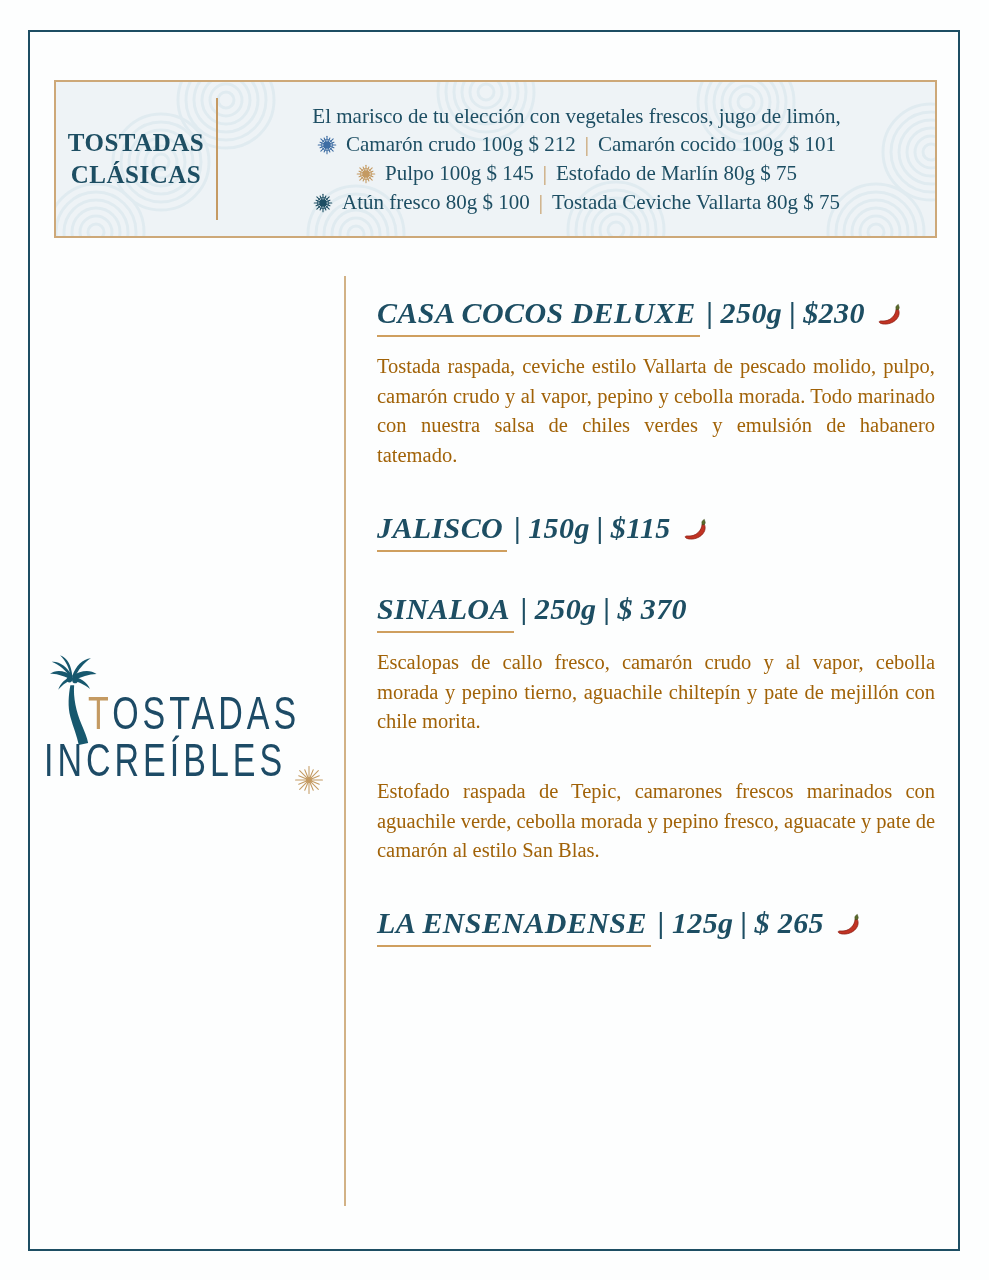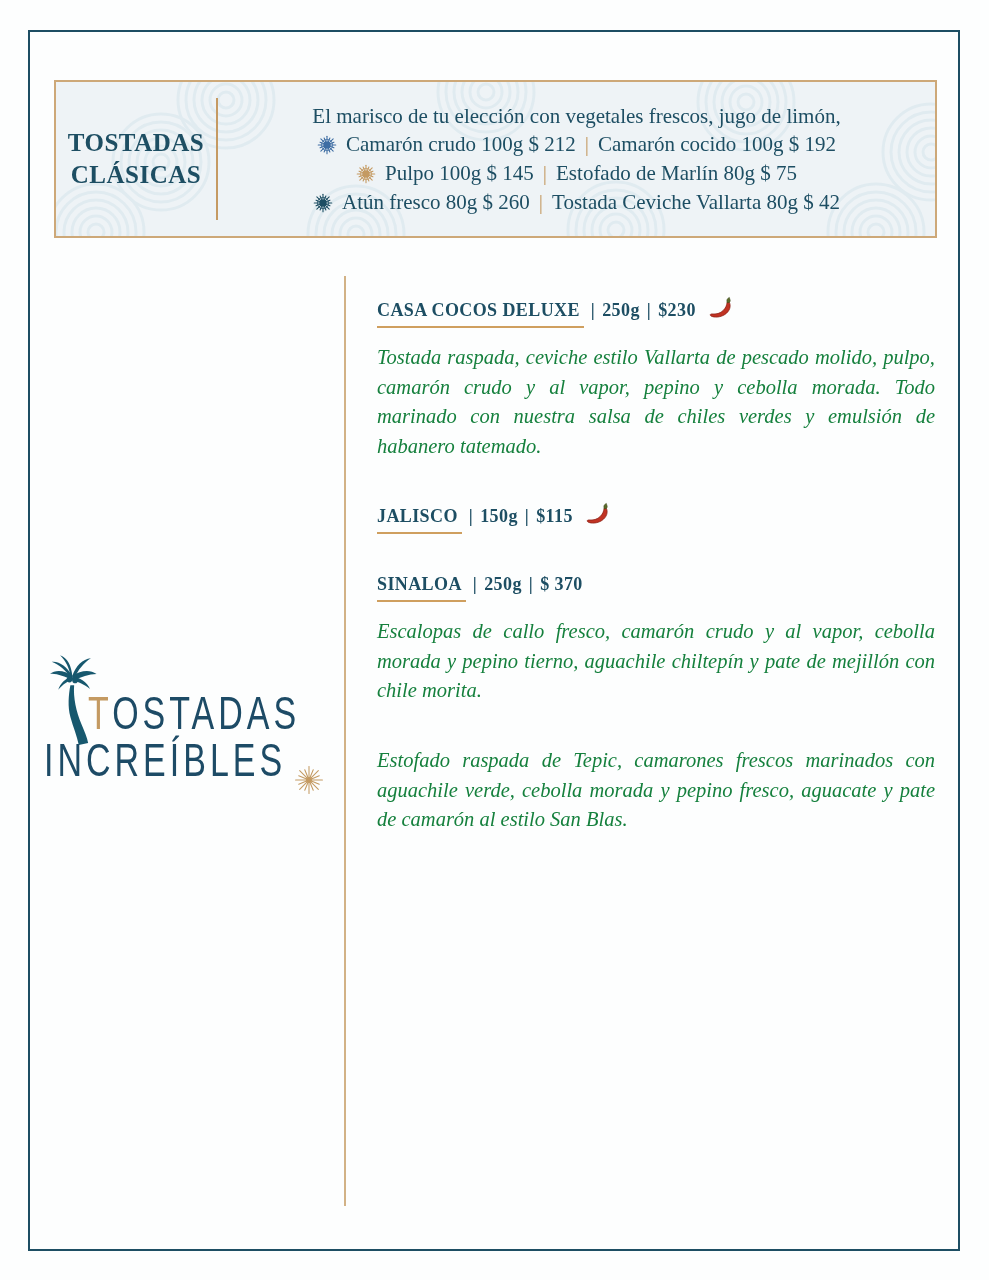--- a/index.html
+++ b/index.html
@@ -44,26 +44,26 @@
     white-space:nowrap;
   }
   .logo-line1{left:46px;top:39px;}
   .logo-line2{left:2px;top:86px;}
   .logo-initial{color:#c49a62;}
   .logo-star{position:absolute;left:253px;top:118px;}
   
   .v-divider{position:absolute;left:344px;top:276px;width:2px;height:930px;background:#d2b286;}
   .menu{position:absolute;left:377px;top:296px;width:558px;}
   .menu-item{margin-bottom:40px;}
-  .item-title{font-size:18px;font-weight:bold;letter-spacing:.4px;margin-bottom:15px;white-space:nowrap;}
+  .item-title{font-size:30px;font-weight:bold;letter-spacing:.4px;margin-bottom:15px;white-space:nowrap;font-style:italic;}
   .item-name{display:inline-block;border-bottom:2px solid #cf9f5f;padding:0 4px 5px 0;}
   .title-pipe{margin:0 7px;}
   .chilis{margin-left:8px;white-space:nowrap;}
   .chilis svg{vertical-align:-3px;margin-left:3px;}
-  .item-desc{font-size:20.5px;line-height:1.45;color:#15803d;text-align:justify;font-style:italic;}
+  .item-desc{font-size:20.5px;line-height:1.45;color:#a16207;text-align:justify;}
 </style>
 </head>
 <body>
 
 <div class="frame"></div>
 
 <div class="header-box">
   <svg class="waves" width="879" height="154" aria-hidden="true">
     <defs>
       <g id="swirl" fill="none" stroke="#d6e5ec" stroke-width="3">
@@ -102,21 +102,21 @@
         <line x1="1.5" y1="12" x2="22.5" y2="12"></line>
         <line x1="4.6" y1="4.6" x2="19.4" y2="19.4"></line>
         <line x1="4.6" y1="19.4" x2="19.4" y2="4.6"></line>
         <line x1="12" y1="3" x2="12" y2="21" transform="rotate(22.5 12 12)"></line>
         <line x1="12" y1="3" x2="12" y2="21" transform="rotate(67.5 12 12)"></line>
         <line x1="12" y1="3" x2="12" y2="21" transform="rotate(-22.5 12 12)"></line>
         <line x1="12" y1="3" x2="12" y2="21" transform="rotate(-67.5 12 12)"></line>
       </g>
       <circle cx="12" cy="12" r="4.2" fill="currentColor"></circle>
       <circle cx="12" cy="12" r="6.8" fill="none" stroke="currentColor" stroke-width="0.9"></circle>
-    </svg><span>Camarón crudo 100g  $ 212</span><span class="gold-pipe">|</span><span>Camarón cocido 100g  $ 192</span>
+    </svg><span>Camarón crudo 100g  $ 212</span><span class="gold-pipe">|</span><span>Camarón cocido 100g  $ 101</span>
   </div>
         <div class="hb-option">
     <svg class="urchin urchin-gold" width="20" height="20" viewBox="0 0 24 24" aria-hidden="true">
       <g stroke="currentColor" stroke-width="1.3" stroke-linecap="round">
         <line x1="12" y1="1.5" x2="12" y2="22.5"></line>
         <line x1="1.5" y1="12" x2="22.5" y2="12"></line>
         <line x1="4.6" y1="4.6" x2="19.4" y2="19.4"></line>
         <line x1="4.6" y1="19.4" x2="19.4" y2="4.6"></line>
         <line x1="12" y1="3" x2="12" y2="21" transform="rotate(22.5 12 12)"></line>
         <line x1="12" y1="3" x2="12" y2="21" transform="rotate(67.5 12 12)"></line>
@@ -134,21 +134,21 @@
         <line x1="1.5" y1="12" x2="22.5" y2="12"></line>
         <line x1="4.6" y1="4.6" x2="19.4" y2="19.4"></line>
         <line x1="4.6" y1="19.4" x2="19.4" y2="4.6"></line>
         <line x1="12" y1="3" x2="12" y2="21" transform="rotate(22.5 12 12)"></line>
         <line x1="12" y1="3" x2="12" y2="21" transform="rotate(67.5 12 12)"></line>
         <line x1="12" y1="3" x2="12" y2="21" transform="rotate(-22.5 12 12)"></line>
         <line x1="12" y1="3" x2="12" y2="21" transform="rotate(-67.5 12 12)"></line>
       </g>
       <circle cx="12" cy="12" r="4.2" fill="currentColor"></circle>
       <circle cx="12" cy="12" r="6.8" fill="none" stroke="currentColor" stroke-width="0.9"></circle>
-    </svg><span>Atún fresco 80g $ 260</span><span class="gold-pipe">|</span><span>Tostada Ceviche Vallarta 80g  $ 42</span>
+    </svg><span>Atún fresco 80g $ 100</span><span class="gold-pipe">|</span><span>Tostada Ceviche Vallarta 80g  $ 75</span>
   </div>
       </div>
   </div>
 </div>
 
 <div class="logo">
   <svg class="palm" width="56" height="100" viewBox="0 0 60 100" fill="#17586e" aria-hidden="true">
     <path d="M28 32 C27 45 30 60 36 74 C39 81 42 88 43 94 L33 96 C31 86 27 77 24 66 C21 55 22 42 24 32 Z"></path>
     <path d="M26 22 C18 16 8 15 2 20 C9 19 18 23 25 26 Z"></path>
     <path d="M26 22 C20 12 12 6 4 7 C12 10 20 17 24 24 Z"></path>
@@ -200,14 +200,20 @@
     <div class="menu-item">
     <div class="item-title">
       <span class="item-name">SINALOA</span><span class="title-pipe">|</span><span>250g</span><span class="title-pipe">|</span><span>$ 370</span><span class="chilis"></span>
     </div>
     <div class="item-desc">Escalopas de callo fresco, camarón crudo y al vapor, cebolla morada y pepino tierno, aguachile  chiltepín y pate de mejillón con chile morita.</div>
   </div>
     <div class="menu-item">
     <div class="item-desc">Estofado raspada de Tepic, camarones frescos marinados con aguachile verde, cebolla morada y pepino fresco, aguacate y pate de camarón al estilo San Blas.</div>
   </div>
     <div class="menu-item">
+    <div class="item-title">
+      <span class="item-name">LA ENSENADENSE</span><span class="title-pipe">|</span><span>125g</span><span class="title-pipe">|</span><span>$ 265</span><span class="chilis"><svg width="27" height="23" viewBox="0 0 36 30" aria-hidden="true">
+    <path d="M29.5 7.5 C32.5 13 30.5 20 23.5 24.5 C17.5 28.3 9.5 28.8 5.2 26.2 C3.6 25.2 4.3 23.4 6.2 23.6 C12.5 24.3 17.8 22.8 21.8 18.8 C25 15.6 26.6 11.5 26.8 7.8 Z" fill="#c13323" stroke="#8a2015" stroke-width="1"></path>
+    <path d="M27 8.6 C25.8 5.4 26.6 3 29.8 1.6 C29.9 3 30.6 3.8 30.9 5.2 C31.1 6.3 30.6 7.6 29.6 8.4 Z" fill="#5b6b2a" stroke="#3f4d1c" stroke-width="0.8"></path>
+  </svg></span>
+    </div>
   </div>
   </div>
 
 </body></html>

